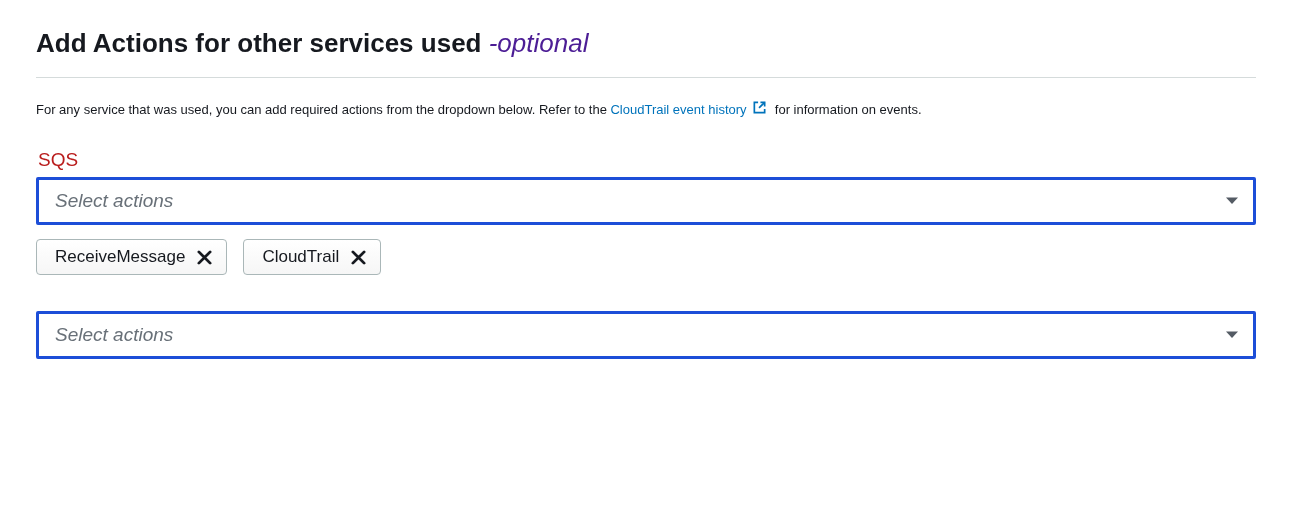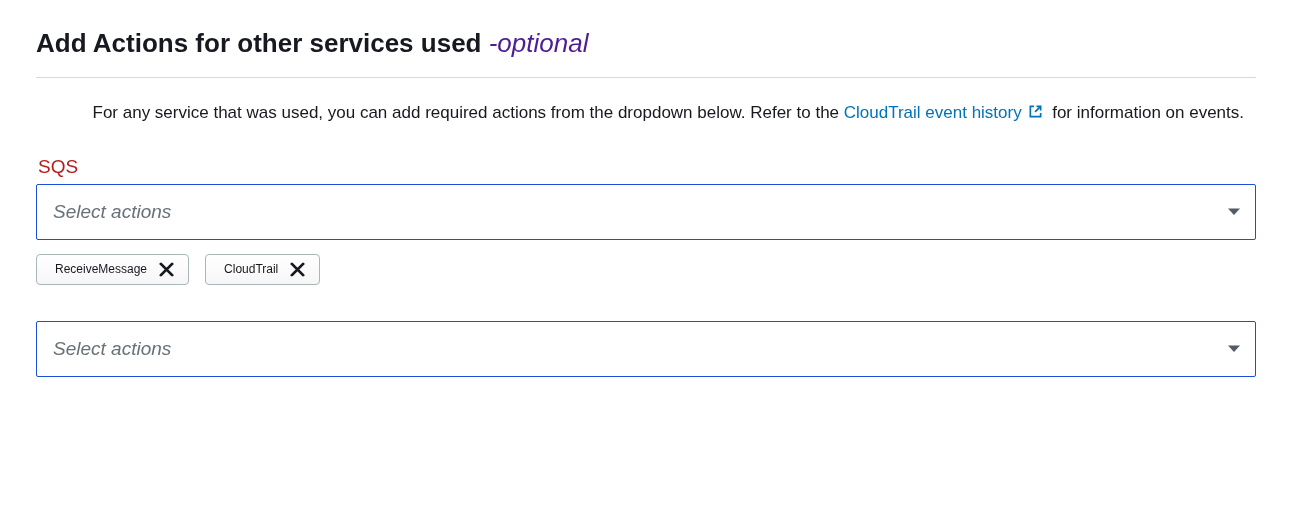--- a/index.html
+++ b/index.html
@@ -26,46 +26,45 @@
     font-weight: 400;
     font-style: italic;
     color: #4c1d95;
   }
   hr.sep {
     border: none;
     border-top: 1px solid #d5dbdb;
     margin: 0 0 22px 0;
   }
   .intro {
-    font-size: 17px;
+    font-size: 13px;
     line-height: 1.55;
     color: #16191f;
-    margin: 0 12px 28px 0;
-    text-align: right;
+    margin: 0 0 28px 0;
   }
   .intro a {
     color: #0073bb;
     text-decoration: none;
   }
   .ext-icon {
     display: inline-block;
     vertical-align: -1px;
     margin: 0 4px 0 2px;
   }
 
   .field-label {
     font-size: 19px;
     color: #b91c1c;
     margin: 0 0 6px 2px;
   }
 
   .select-box {
-    border: 1px solid #1d4ed8;
+    border: 3px solid #1d4ed8;
     border-radius: 2px;
-    height: 56px;
+    height: 48px;
     display: flex;
     align-items: center;
     justify-content: space-between;
     padding: 0 14px 0 16px;
     cursor: pointer;
     background: #fff;
   }
   .select-box .placeholder {
     color: #687078;
     font-style: italic;
@@ -81,21 +80,21 @@
     gap: 16px;
     flex-wrap: wrap;
   }
   .tag-chip {
     display: inline-flex;
     align-items: center;
     gap: 12px;
     border: 1px solid #aab7b8;
     border-radius: 4px;
     padding: 7px 14px 7px 18px;
-    font-size: 12px;
+    font-size: 17px;
     color: #16191f;
     background: linear-gradient(#ffffff, #f6f6f6);
     cursor: default;
   }
   .tag-chip .remove {
     cursor: pointer;
     display: inline-flex;
     color: #16191f;
   }
 

